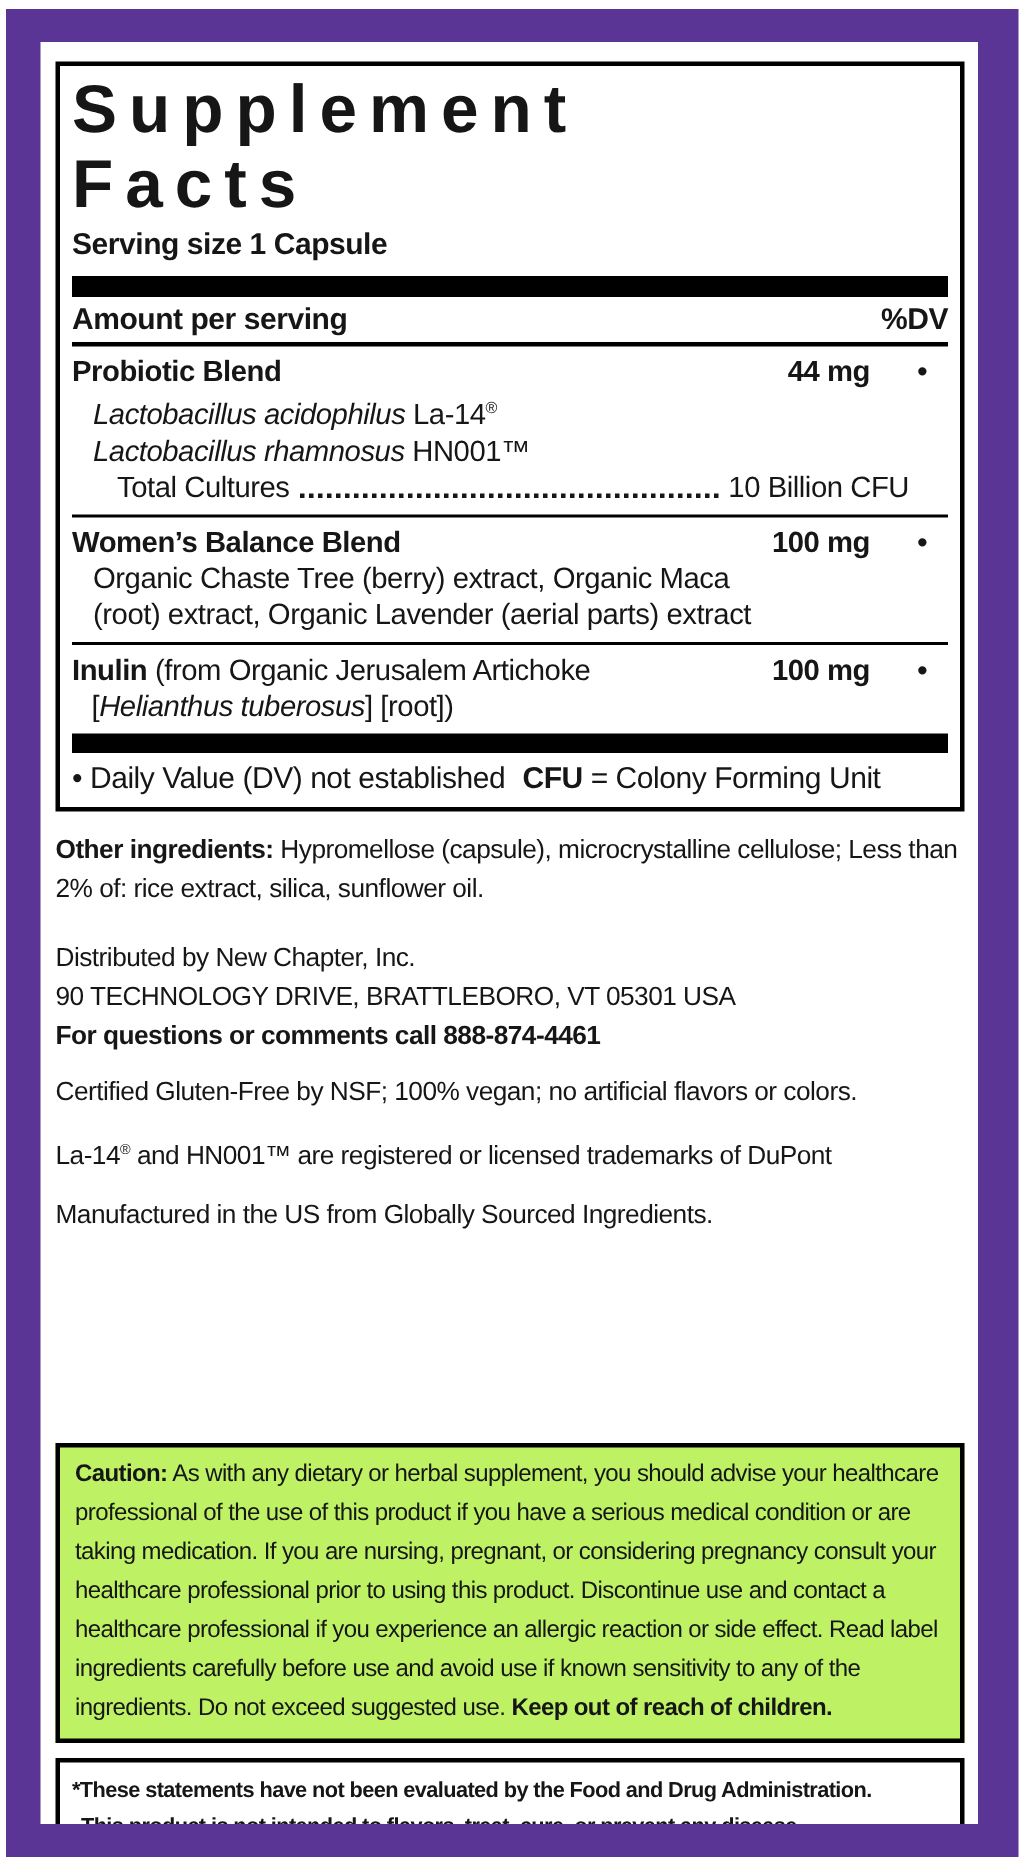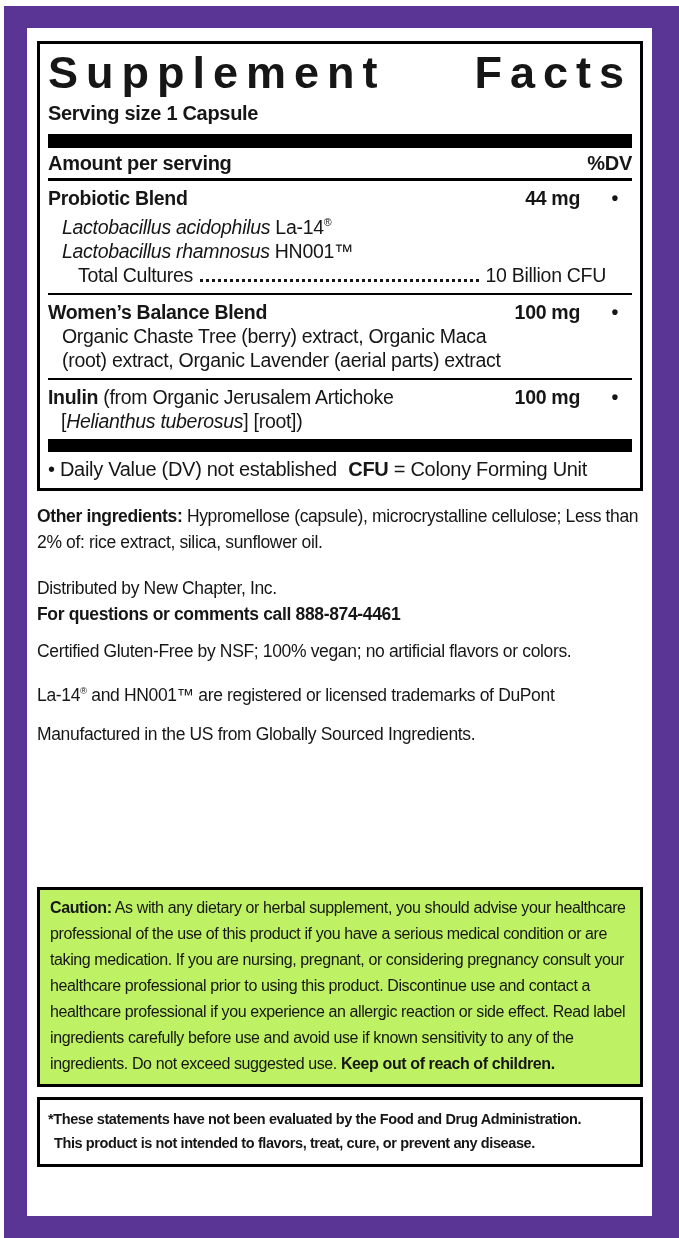--- a/index.html
+++ b/index.html
@@ -12,21 +12,21 @@
     border-width: 22px 27px 22px 23px;
     background: #ffffff; overflow: hidden;
   }
   .content { padding: 13px 9px 0 10px; }
 
   
   .facts-box { border: 3px solid #000; padding: 4px 8px 0 8px; background: #fff; }
   .sf-title {
     display: flex; justify-content: space-between; align-items: baseline;
     font-weight: bold; font-size: 45px; letter-spacing: 8px; line-height: 50px;
-    white-space: nowrap; margin: 0 0 4px 0;
+    white-space: nowrap; margin: 0 0 4px 0; flex-direction: column;
   }
   .serving { font-weight: bold; font-size: 20px; letter-spacing: -0.3px; margin: 0 0 9px 0; }
   .thick-bar { height: 14px; background: #000; }
   .amount-row {
     display: flex; justify-content: space-between; align-items: baseline;
     font-weight: bold; font-size: 20px; letter-spacing: -0.3px;
     padding: 4px 0 3px 0; border-bottom: 3px solid #000;
   }
   .frow { padding: 5px 0 6px 0; border-bottom: 2px solid #000; font-size: 19.5px; letter-spacing: -0.3px; }
   .frow.last { border-bottom: none; padding-bottom: 2px; }
@@ -142,20 +142,21 @@
         <span class="right"><b>CFU</b><span> = Colony Forming Unit</span></span>
       </div>
     </div>
 
     <p class="para other-ing">
       <span class="lead">Other ingredients:</span><span> Hypromellose (capsule), microcrystalline cellulose; Less than 2% of: rice extract, silica, sunflower oil.</span>
     </p>
 
     <div class="para dist">
       <div>Distributed by New Chapter, Inc.</div>
+      <div>90 TECHNOLOGY DRIVE, BRATTLEBORO, VT 05301 USA</div>
       <div class="boldline">For questions or comments call 888-874-4461</div>
     </div>
 
     <p class="para cert">Certified Gluten-Free by NSF; 100% vegan; no artificial flavors or colors.</p>
 
     <p class="para tm-note">
       <span>La-14</span><sup>®</sup><span> and HN001™ are registered or licensed trademarks of DuPont</span>
     </p>
 
     <p class="para mfg-note">Manufactured in the US from Globally Sourced Ingredients.</p>

